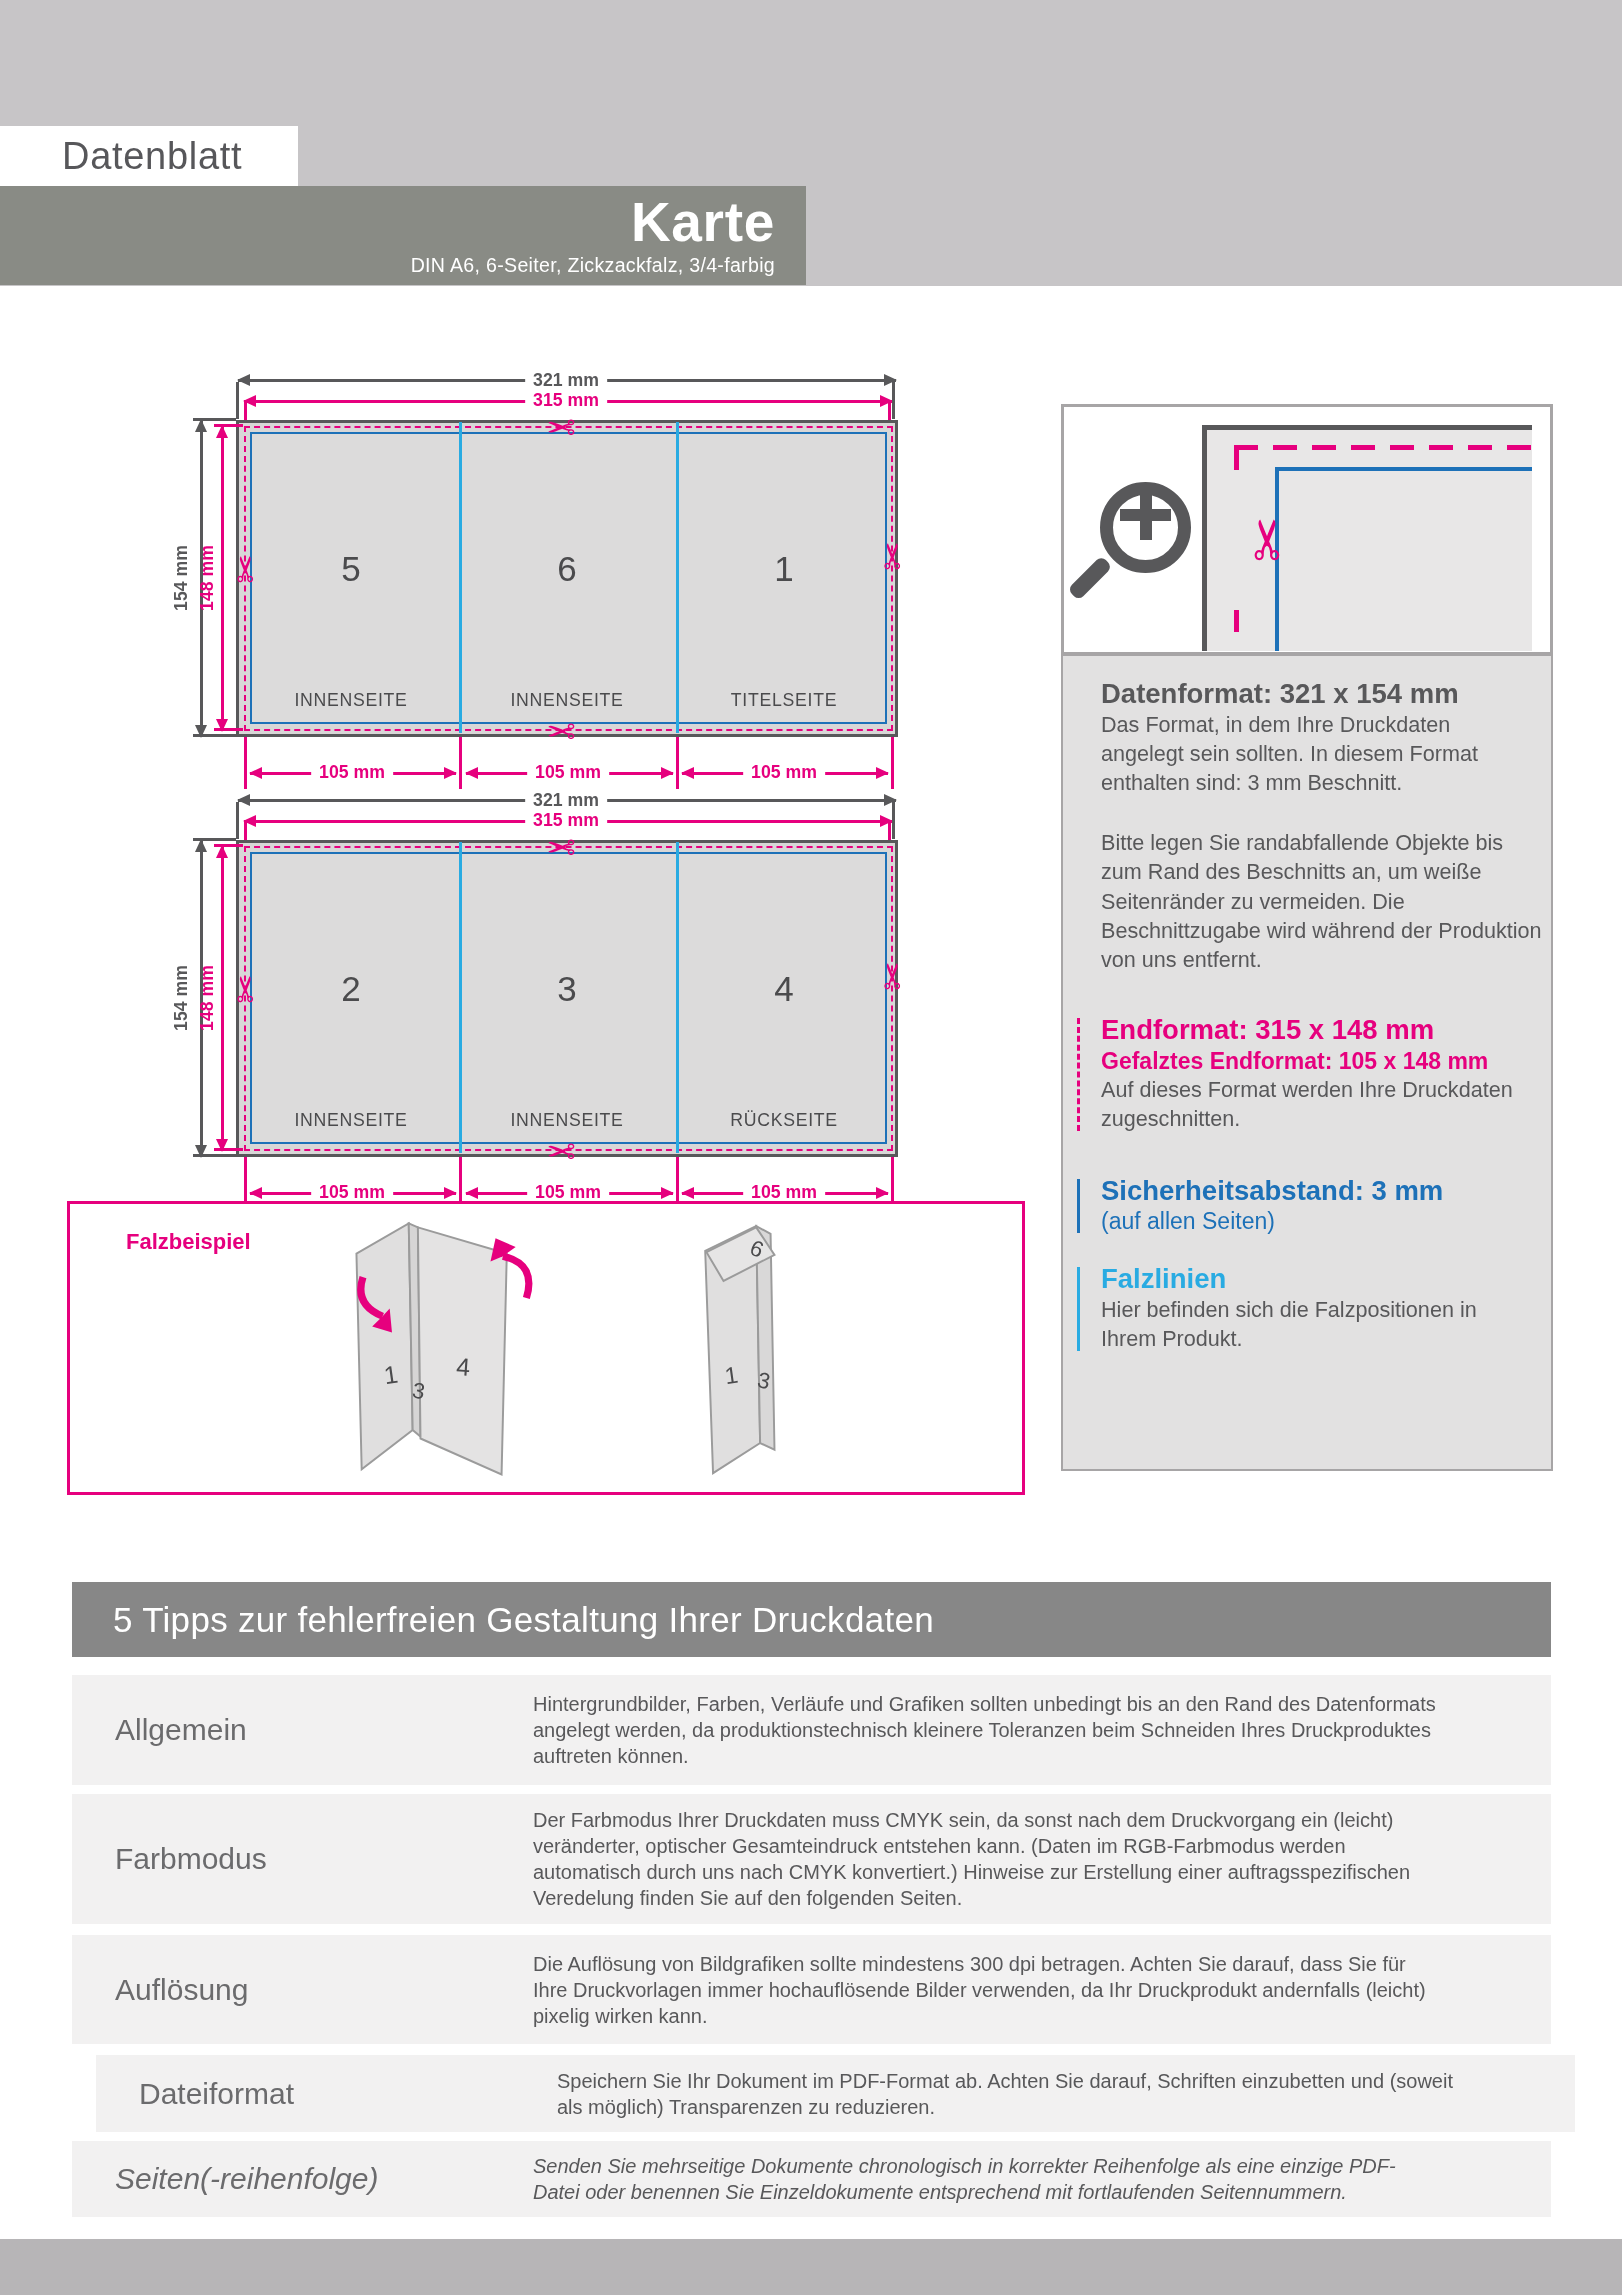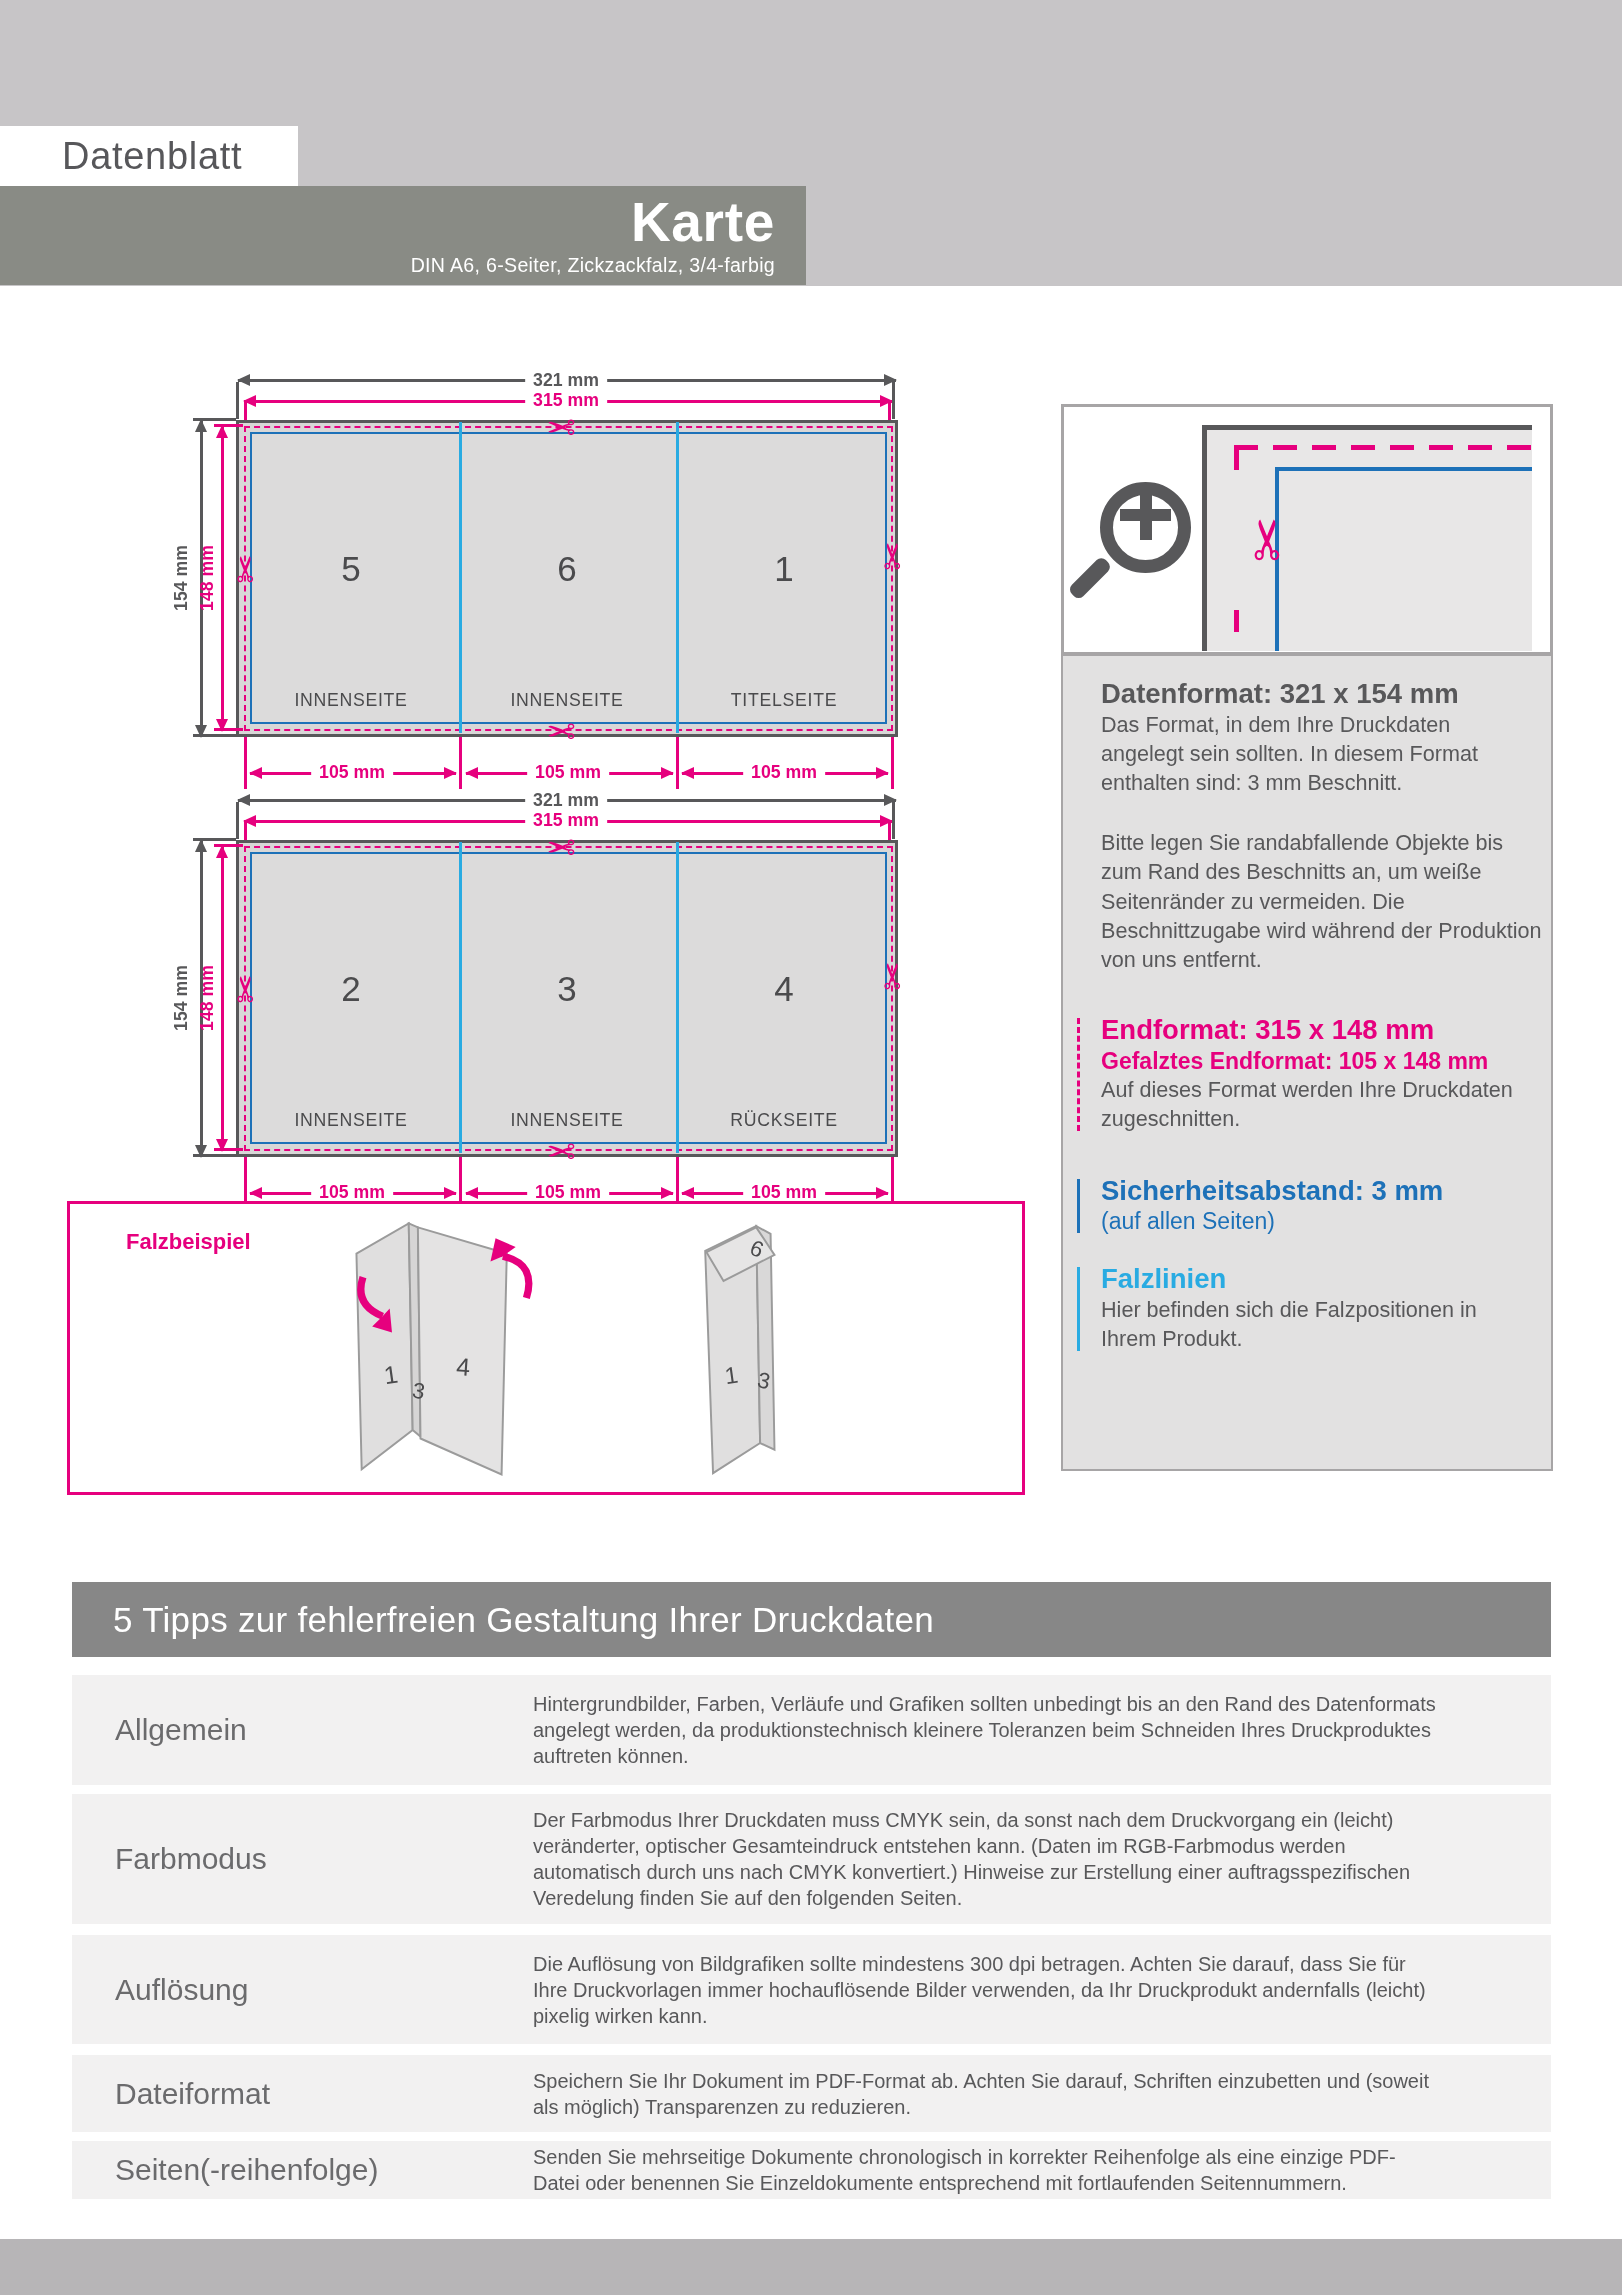--- a/index.html
+++ b/index.html
@@ -279,23 +279,23 @@
   <div class="tip-text">Hintergrundbilder, Farben, Verläufe und Grafiken sollten unbedingt bis an den Rand des Datenformats angelegt werden, da produktionstechnisch kleinere Toleranzen beim Schneiden Ihres Druckproduktes auftreten können.</div>
 </div>
 <div class="abs tip-row" style="top:1794px;height:130px;">
   <div class="tip-label">Farbmodus</div>
   <div class="tip-text">Der Farbmodus Ihrer Druckdaten muss CMYK sein, da sonst nach dem Druckvorgang ein (leicht) veränderter, optischer Gesamteindruck entstehen kann. (Daten im RGB-Farbmodus werden automatisch durch uns nach CMYK konvertiert.) Hinweise zur Erstellung einer auftragsspezifischen Veredelung finden Sie  auf den folgenden Seiten.</div>
 </div>
 <div class="abs tip-row" style="top:1935px;height:109px;">
   <div class="tip-label">Auflösung</div>
   <div class="tip-text"><span>Die Auflösung von Bildgrafiken sollte mindestens </span><b>300 dpi</b><span> betragen. Achten Sie darauf, dass Sie für Ihre Druckvorlagen immer hochauflösende Bilder verwenden, da Ihr Druckprodukt andernfalls (leicht) pixelig wirken kann.</span></div>
 </div>
-<div class="abs tip-row" style="top:2055px;height:77px;">
+<div class="abs tip-row" style="top:2055px;height:77px;margin-left:24px;">
   <div class="tip-label">Dateiformat</div>
   <div class="tip-text">Speichern Sie Ihr Dokument im PDF-Format ab. Achten Sie darauf, Schriften einzubetten und (soweit als möglich) Transparenzen zu reduzieren.</div>
 </div>
-<div class="abs tip-row" style="top:2141px;height:58px;">
+<div class="abs tip-row" style="top:2141px;height:76px;font-style:italic;">
   <div class="tip-label">Seiten(-reihenfolge)</div>
   <div class="tip-text">Senden Sie mehrseitige Dokumente chronologisch in korrekter Reihenfolge als eine einzige PDF-Datei oder benennen Sie Einzeldokumente entsprechend mit fortlaufenden Seitennummern.</div>
 </div>
 
 <div class="abs footer"></div>
 
 
 </body></html>

